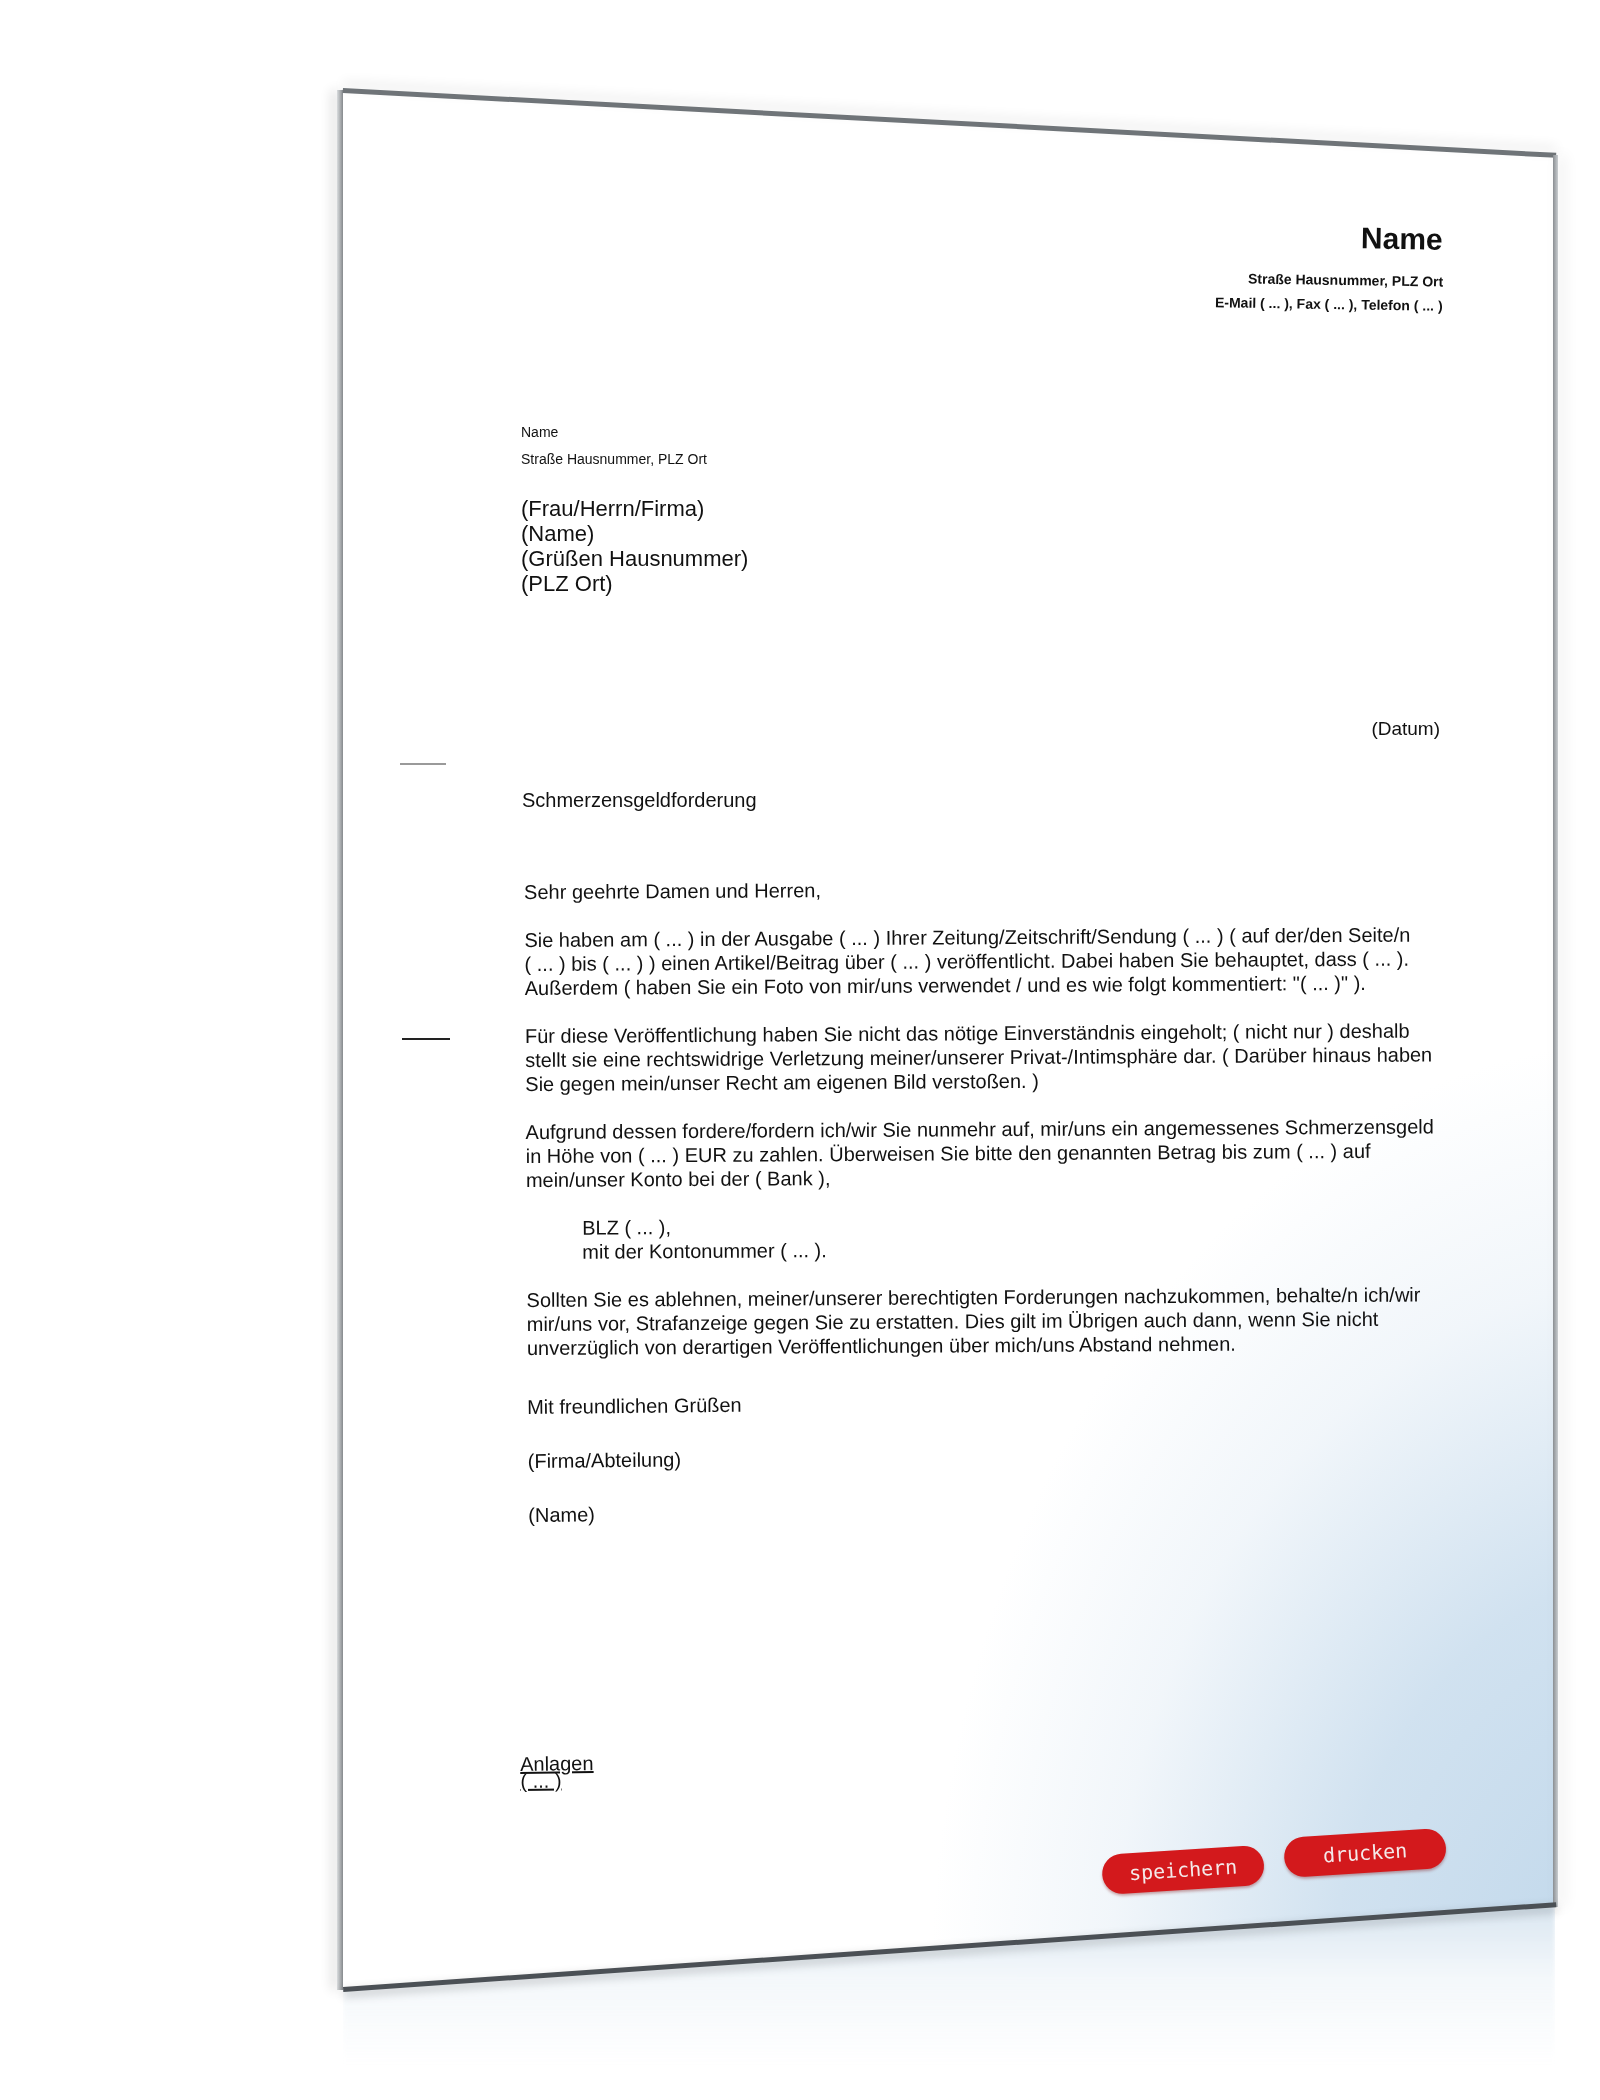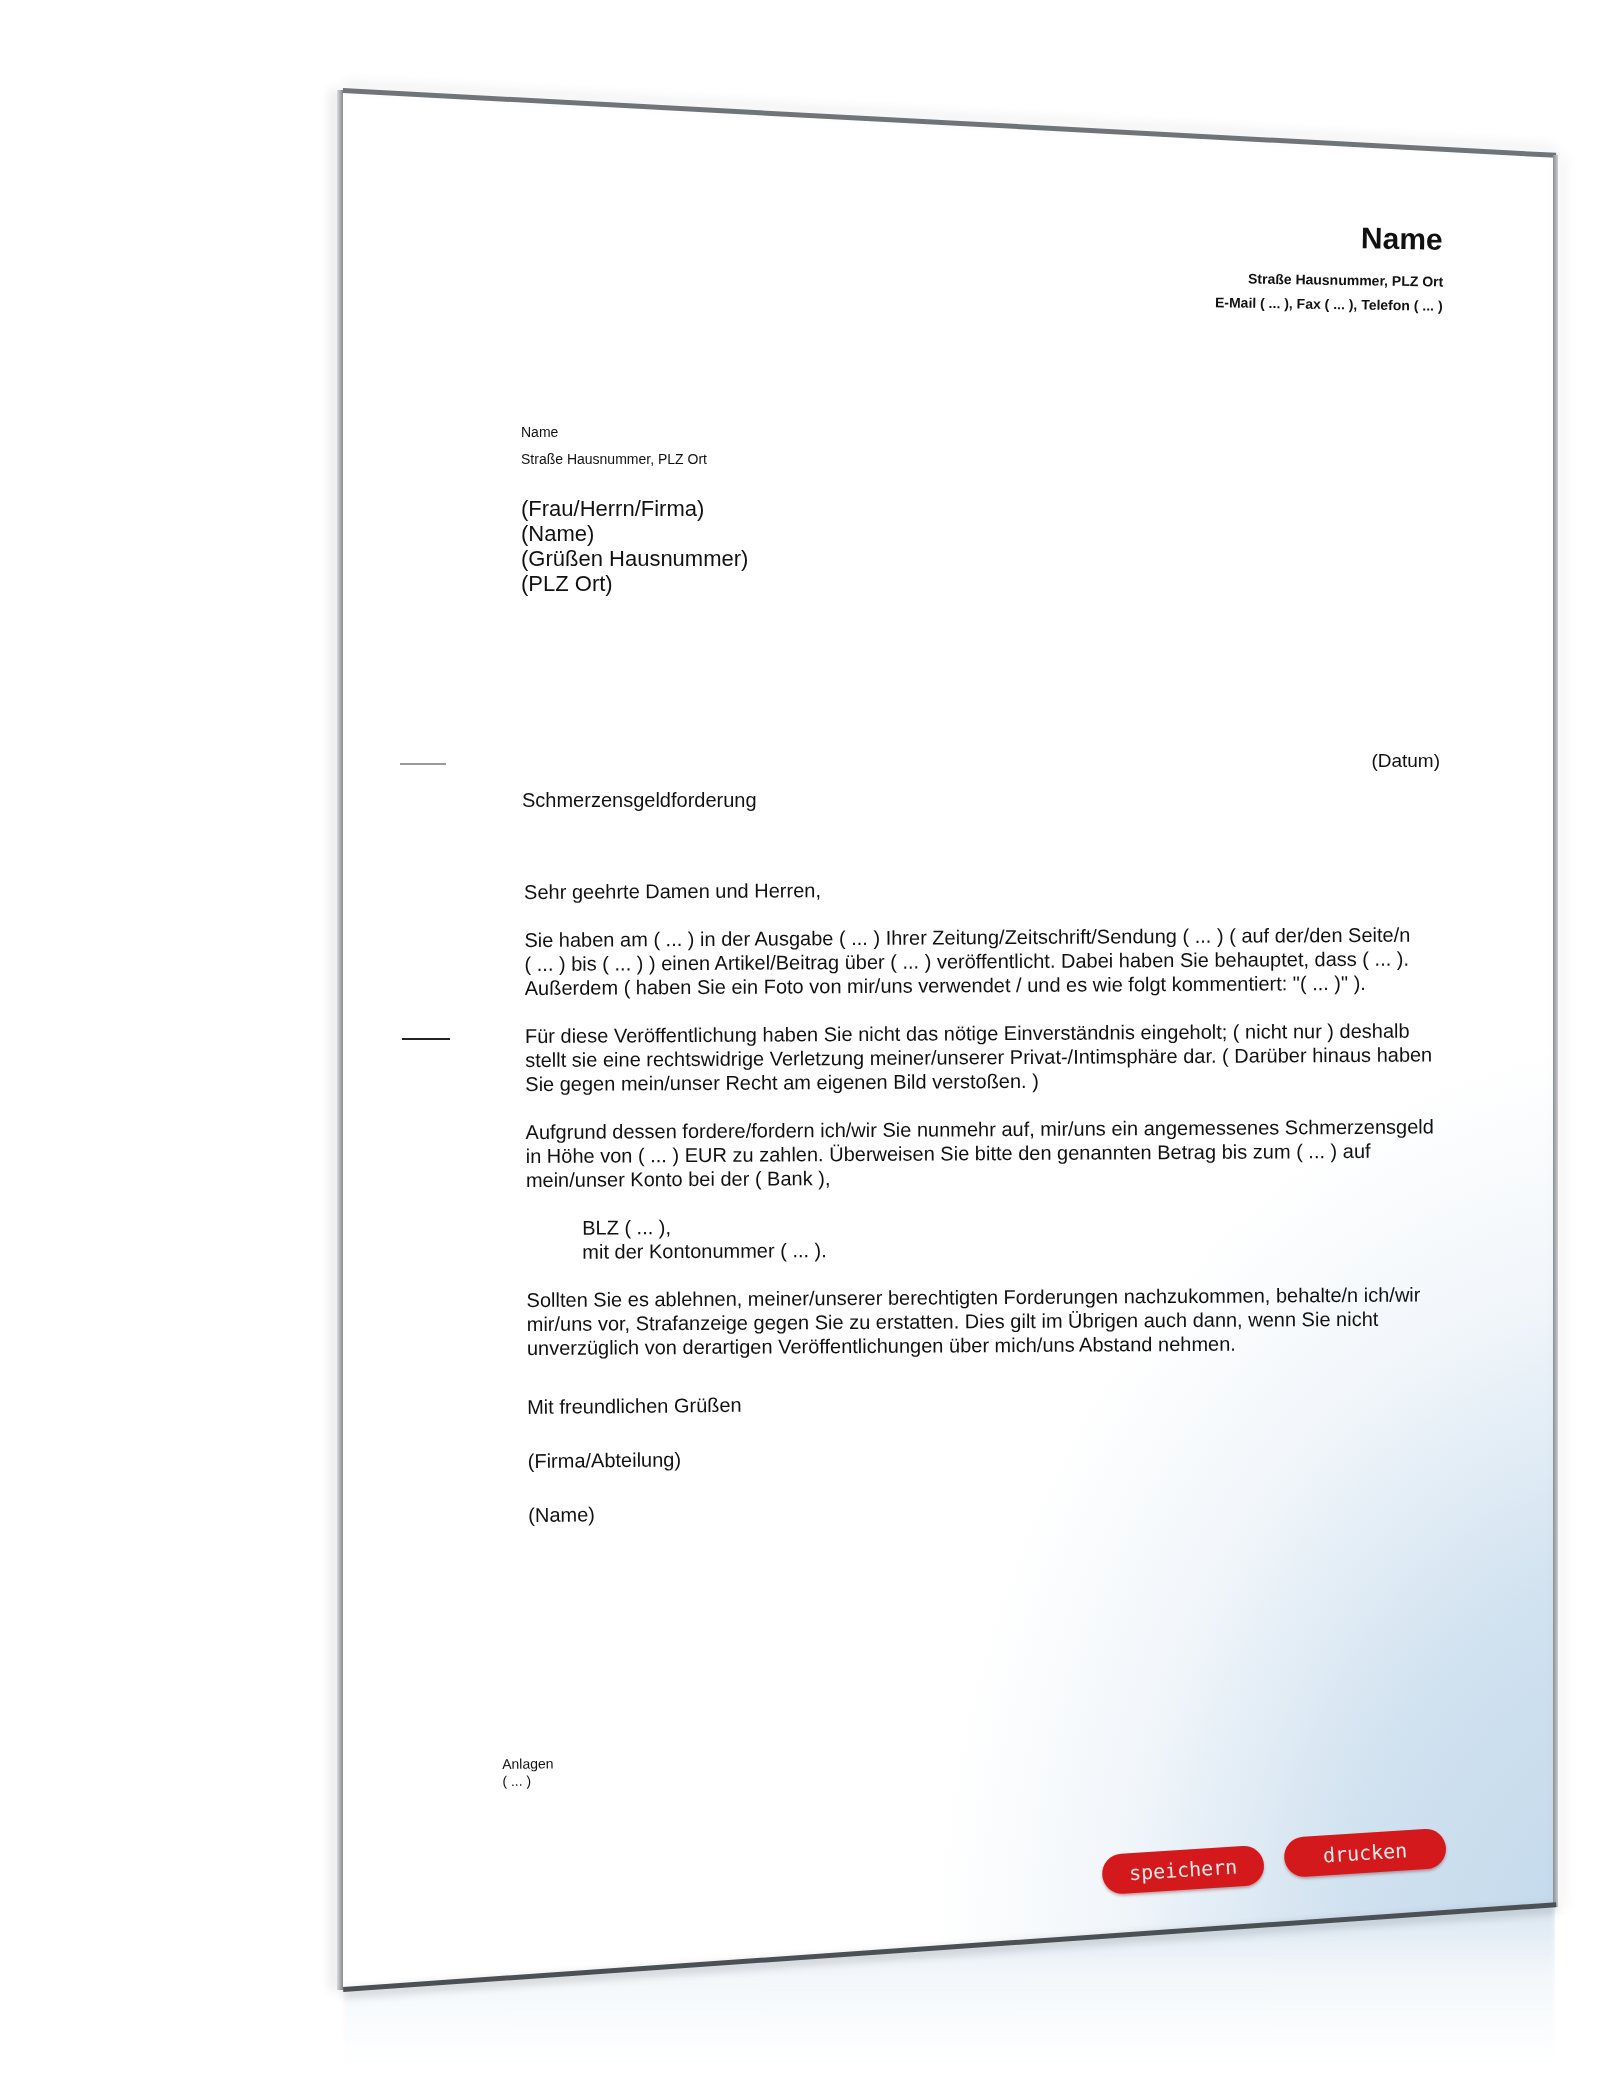--- a/index.html
+++ b/index.html
@@ -105,21 +105,21 @@
   .return-name { left: 521px; top: 424px; font-size: 14px; }
   .return-address { left: 521px; top: 451px; font-size: 14px; }
 
   .recipient {
     left: 521px; top: 496px;
     font-size: 22px; line-height: 25px;
     white-space: normal;
   }
   .recipient div { white-space: nowrap; }
 
-  .datum { right: 160px; top: 718px; font-size: 19px; margin-top: 32px; }
+  .datum { right: 160px; top: 718px; font-size: 19px; }
 
   .fold-mark-1 {
     position: absolute; left: 400px; top: 763px;
     width: 46px; height: 2px; background: #9a9a9a;
   }
   .fold-mark-2 {
     position: absolute; left: 402px; top: 1038px;
     width: 48px; height: 2px; background: #222222;
   }
 
@@ -148,24 +148,25 @@
     top: 1395px;
     font-size: 20px;
     line-height: 24px;
     transform-origin: 0 0;
     transform: rotate(-0.6deg);
   }
   .closing-block .item { white-space: nowrap; margin-bottom: 30px; }
 
   .anlagen {
     position: absolute;
-    left: 502px; top: 1756px;
-    font-size: 14px; line-height: 17px;
+    left: 520px; top: 1756px;
+    font-size: 20px; line-height: 17px;
     transform: rotate(-0.8deg);
     transform-origin: 0 0;
+    text-decoration: underline;
   }
 
   
   .btn {
     position: absolute;
     height: 40px;
     border-radius: 20px;
     background: #d3191c;
     color: #f4e9e9;
     font-family: "DejaVu Sans Mono", monospace;

